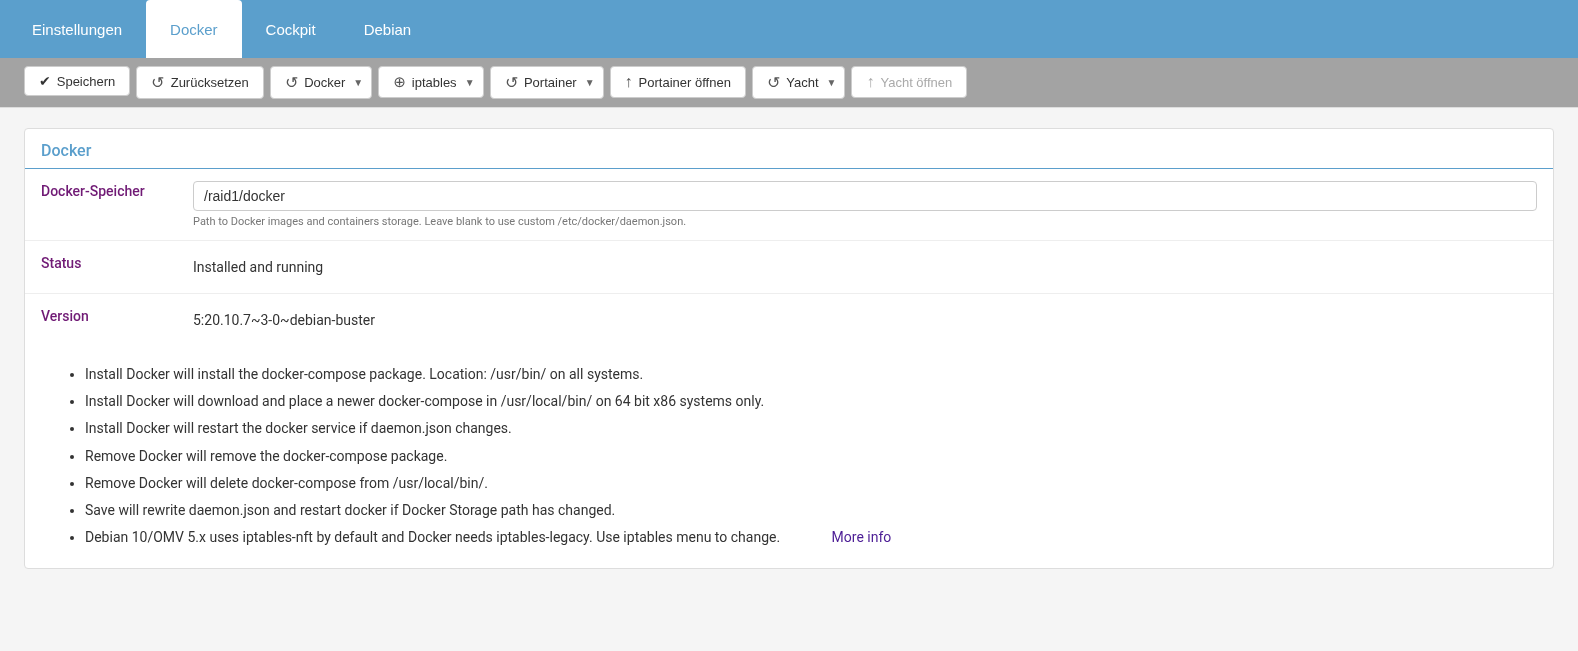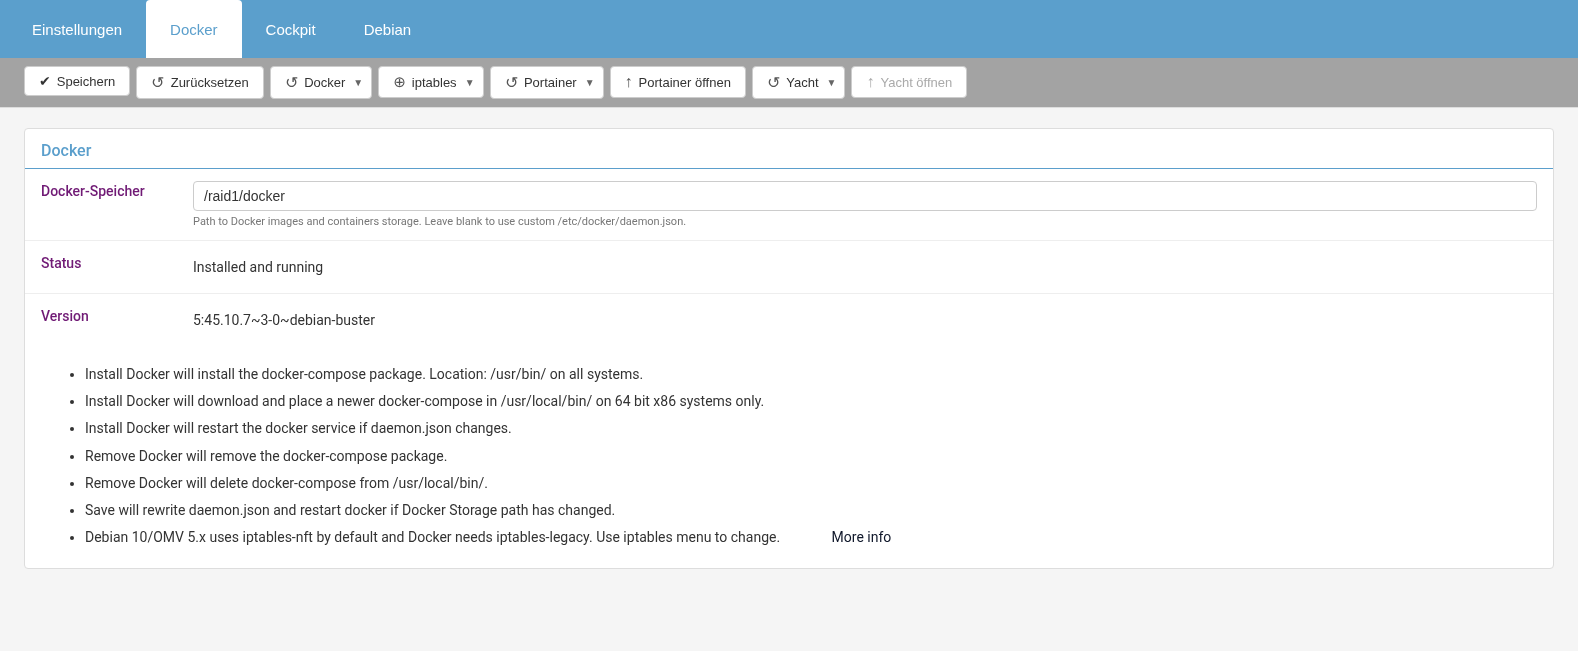--- a/index.html
+++ b/index.html
@@ -138,21 +138,21 @@
     .info-list {
       list-style: disc;
       padding-left: 20px;
       line-height: 1.8;
       color: #333;
     }
     .info-list li {
       margin-bottom: 2px;
     }
     .info-list a {
-      color: #0f172a;
+      color: #4c1d95;
       text-decoration: none;
       padding-left: 48px;
     }
 
     
     .icon-check::before { content: "✔"; color: #333; }
     .icon-refresh::before { content: "↻"; font-size: 16px; display: inline-block; transform: scaleX(-1); }
     .icon-iptables::before { content: "⊕"; font-size: 15px; }
     .icon-arrow-up::before { content: "↑"; font-size: 16px; font-weight: bold; }
   </style>
@@ -233,21 +233,21 @@
         <tr>
           <td class="label">Status</td>
           <td class="value">
             <span class="field-value" style="border:none;padding-left:0;">Installed and running</span>
           </td>
         </tr>
 
         <tr>
           <td class="label">Version</td>
           <td class="value">
-            <span class="field-value" style="border:none;padding-left:0;">5:45.10.7~3-0~debian-buster</span>
+            <span class="field-value" style="border:none;padding-left:0;">5:20.10.7~3-0~debian-buster</span>
           </td>
         </tr>
       </tbody>
     </table>
 
     <div class="info-section">
       <ul class="info-list">
         <li>Install Docker will install the docker-compose package. Location: /usr/bin/ on all systems.</li>
         <li>Install Docker will download and place a newer docker-compose in /usr/local/bin/ on 64 bit x86 systems only.</li>
         <li>Install Docker will restart the docker service if daemon.json changes.</li>

